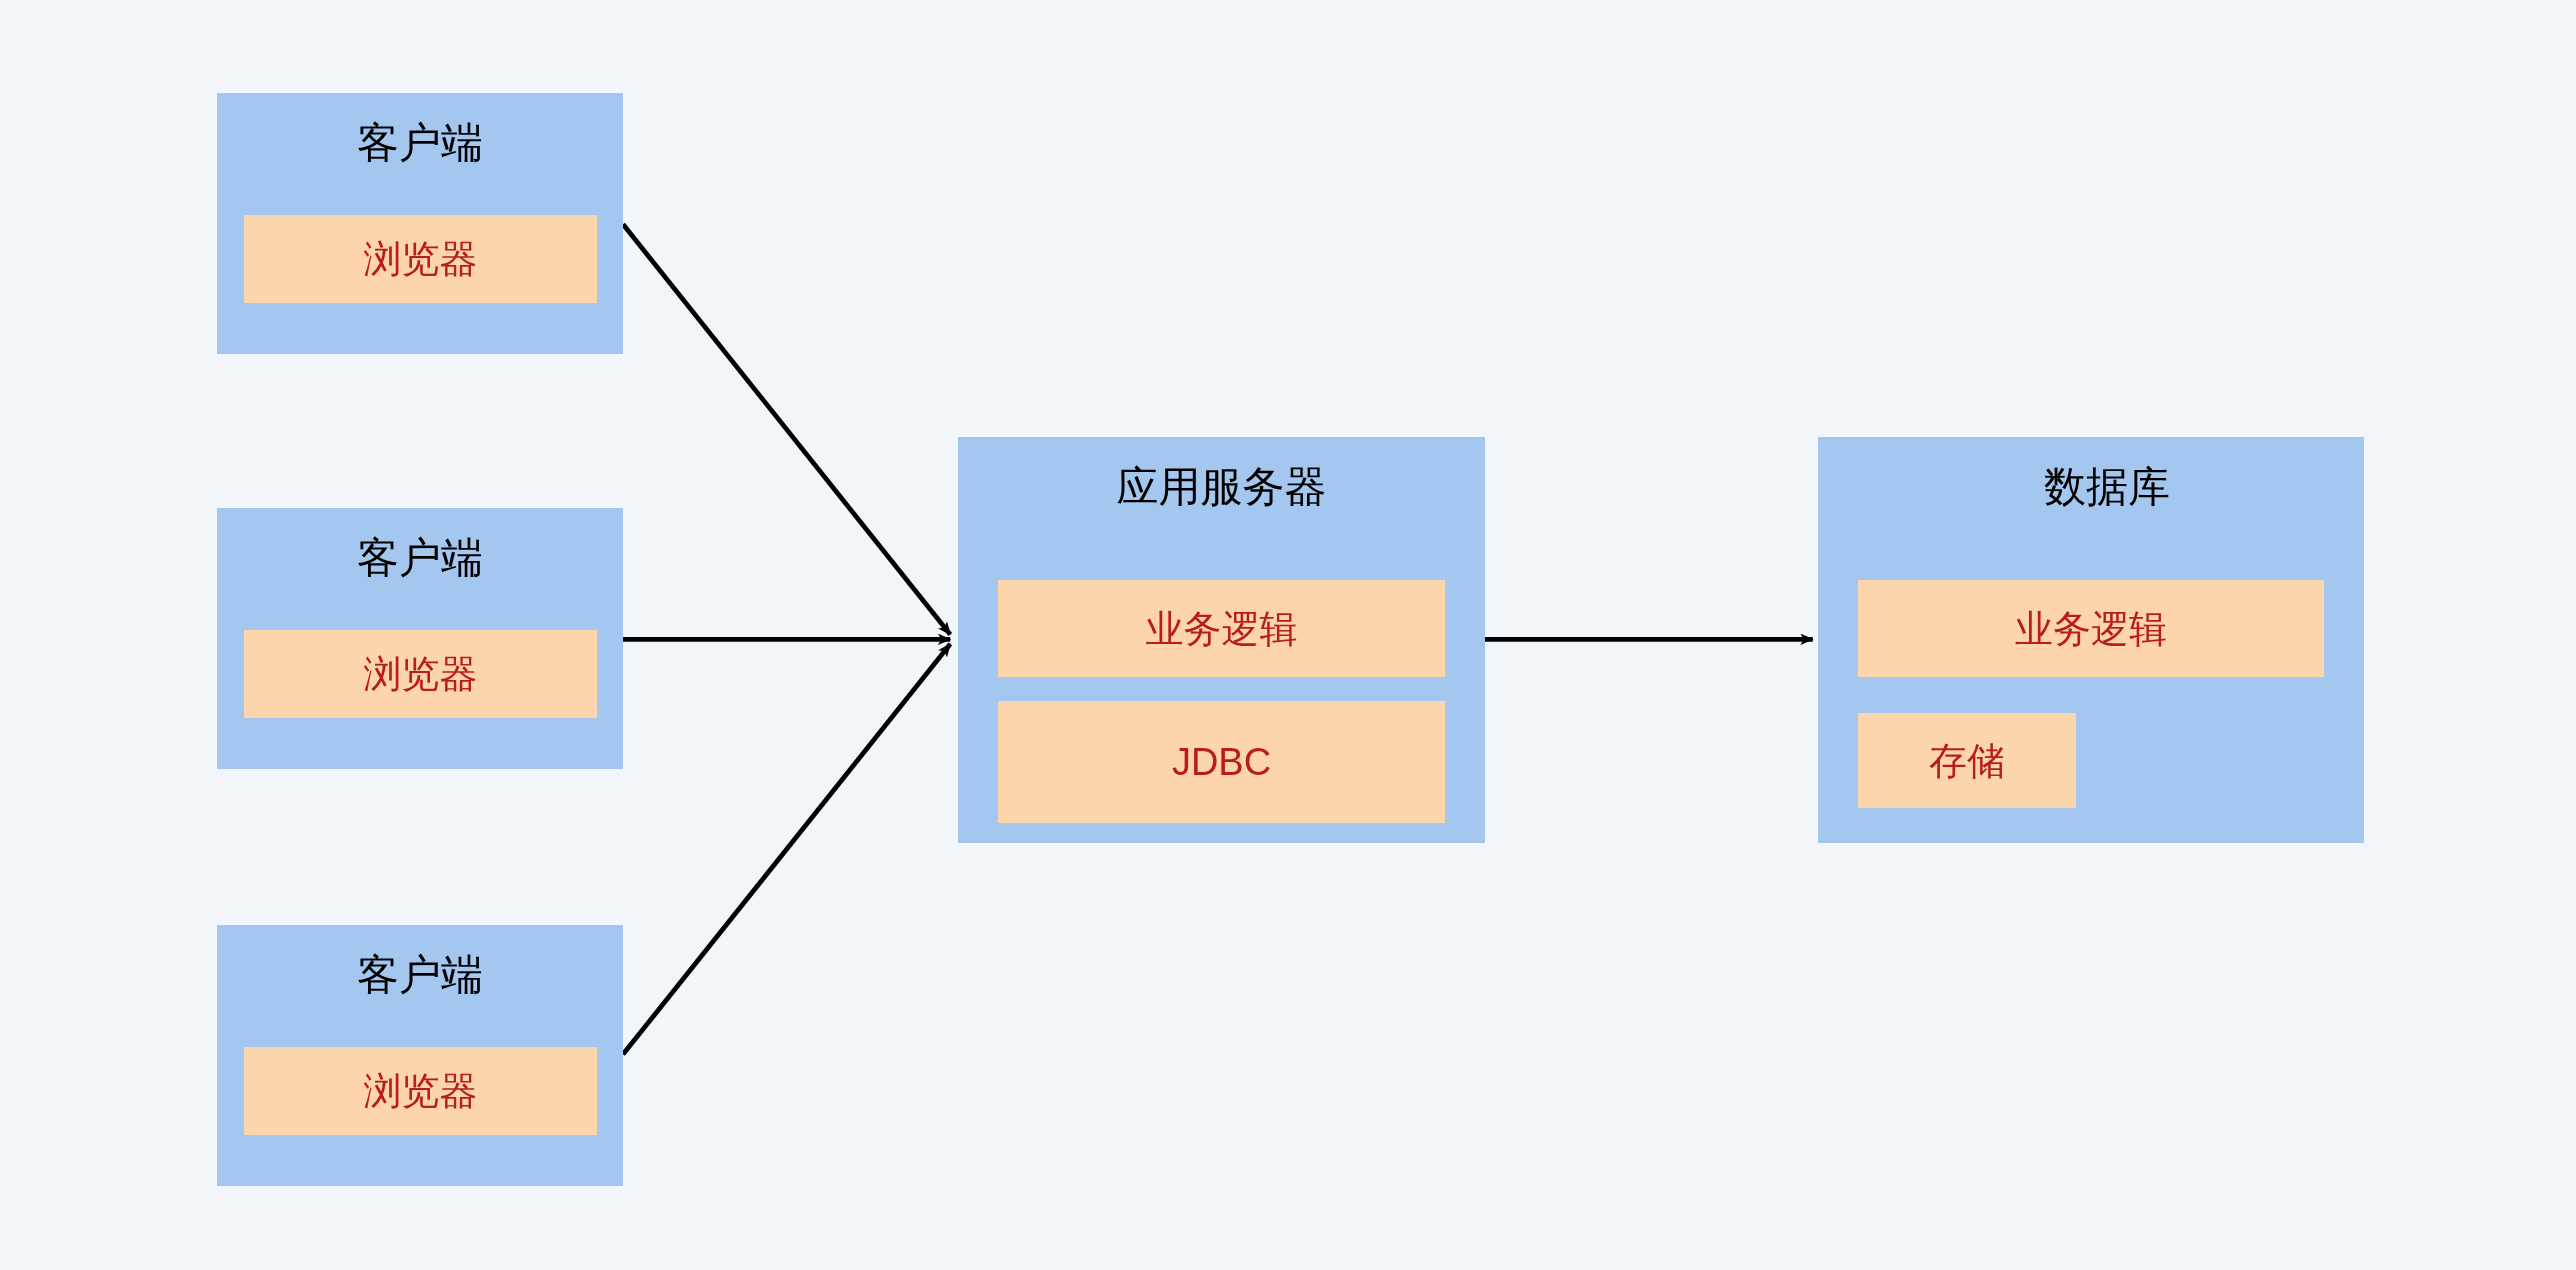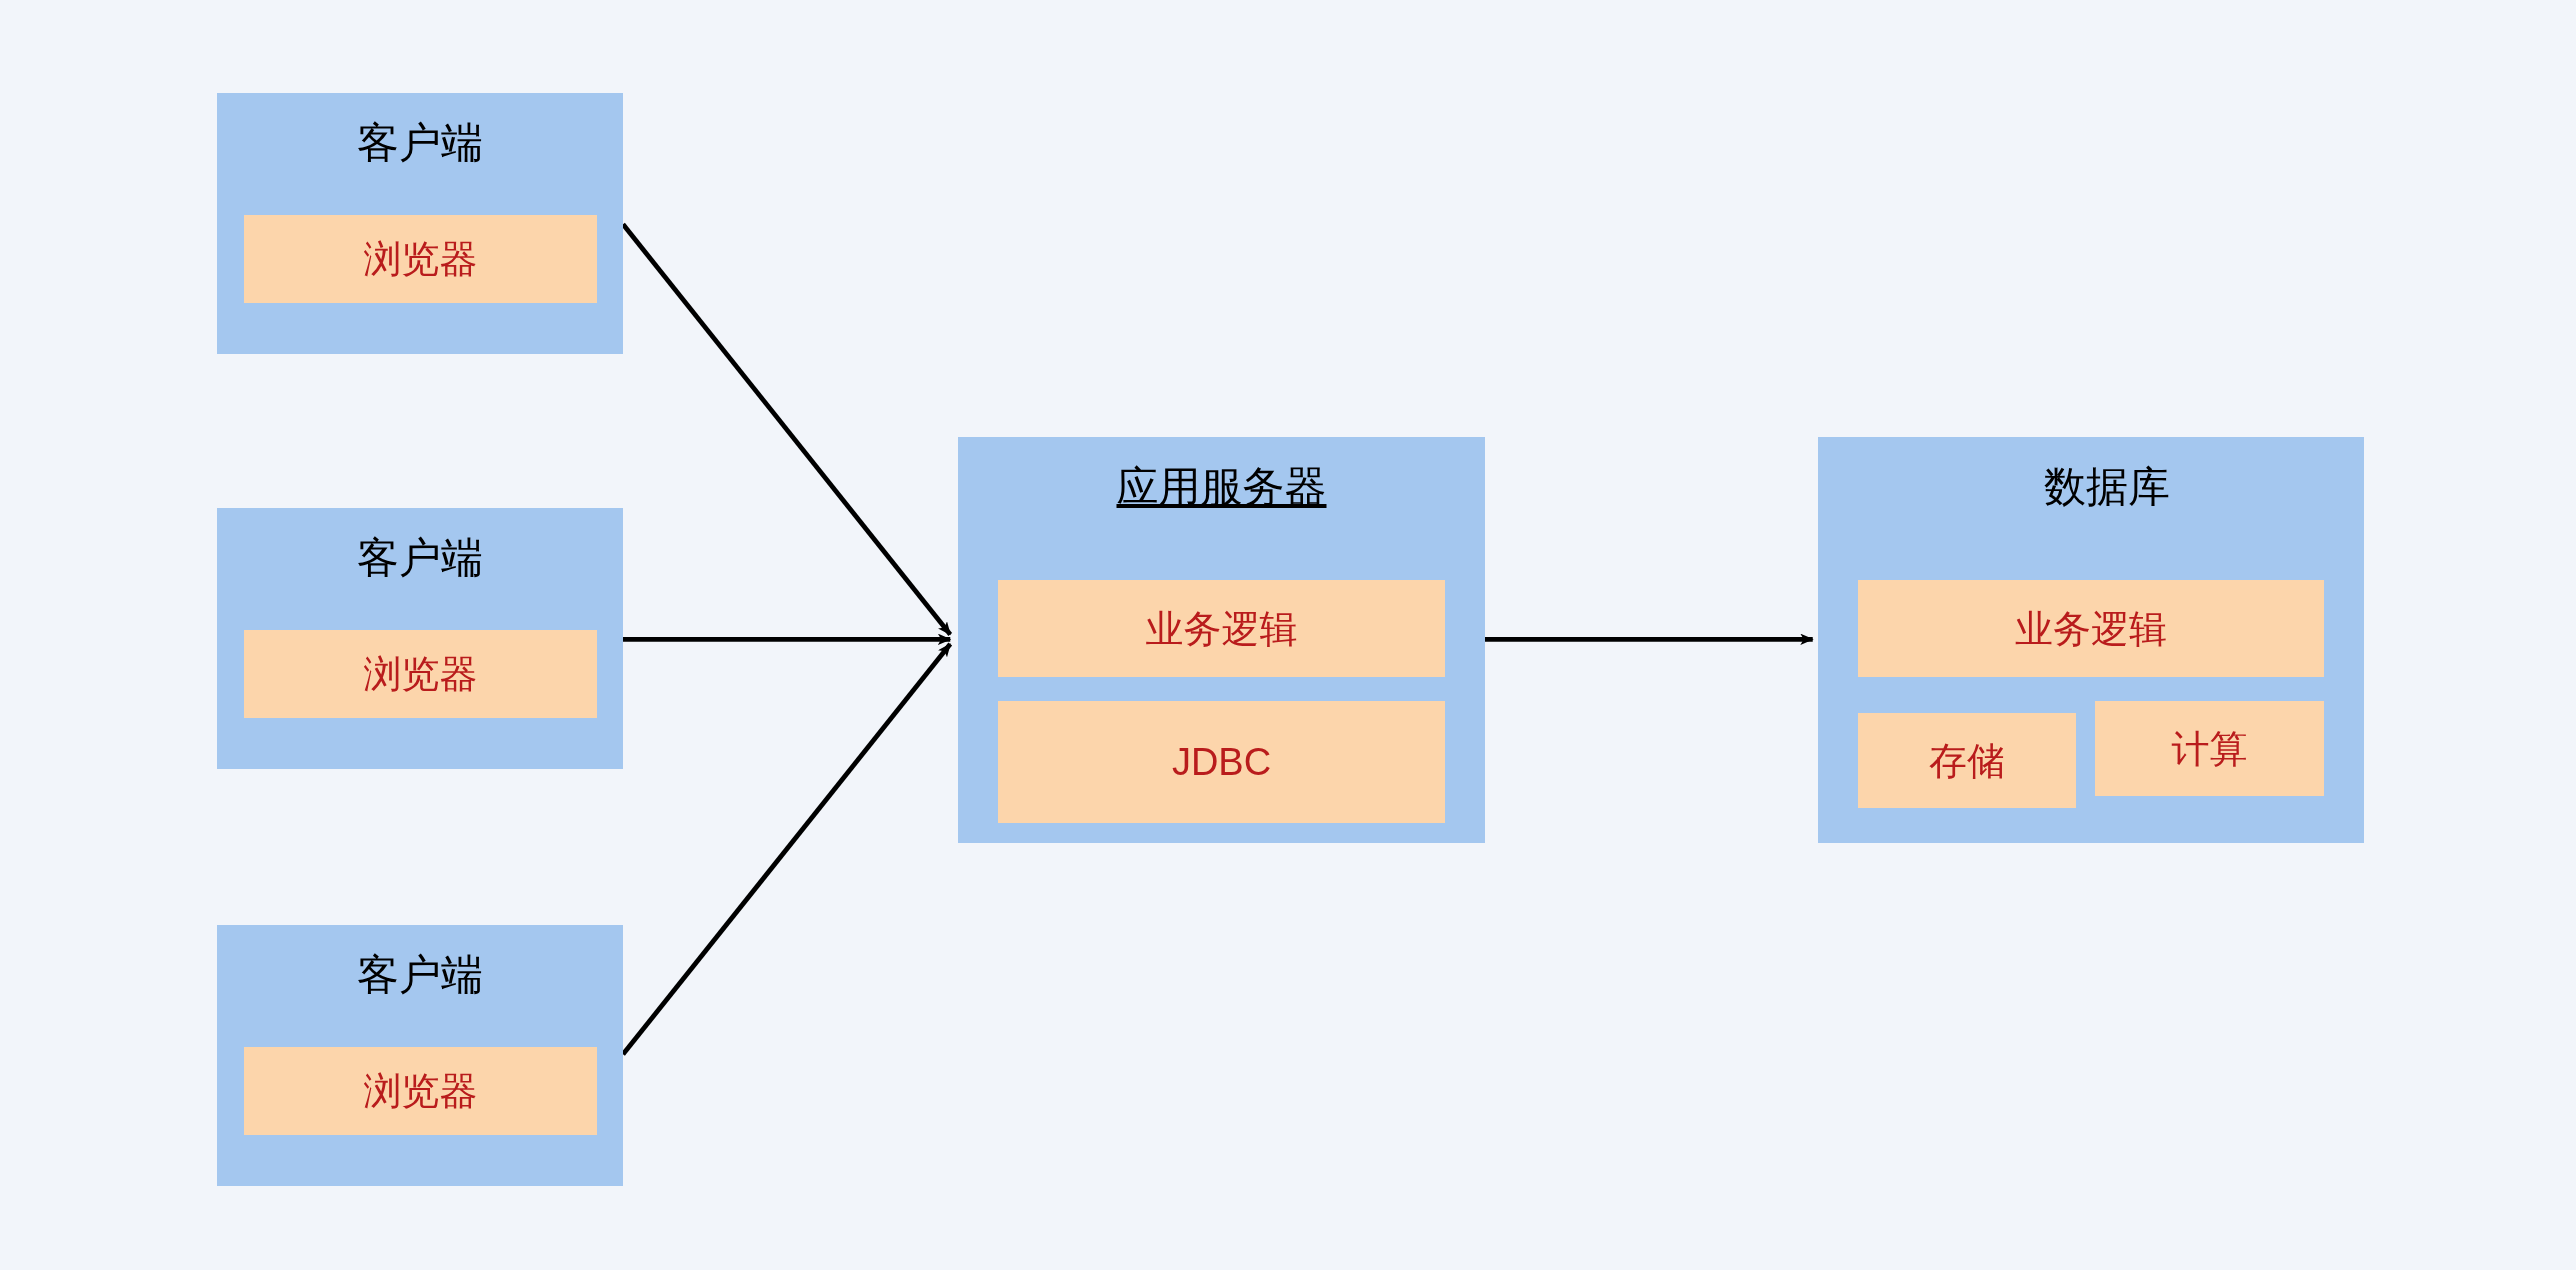--- a/index.html
+++ b/index.html
@@ -84,26 +84,25 @@
     <div class="node-title" style="top:29px;">客户端</div>
     <div class="sub" style="left:27px; top:122px; width:353px; height:88px;">浏览器</div>
   </div>
 
   <div class="node" style="left:217px; top:925px; width:406px; height:261px;">
     <div class="node-title" style="top:29px;">客户端</div>
     <div class="sub" style="left:27px; top:122px; width:353px; height:88px;">浏览器</div>
   </div>
 
   <div class="node" style="left:958px; top:437px; width:527px; height:406px;">
-    <div class="node-title" style="top:29px;text-decoration:underline;">应用服务器</div>
+    <div class="node-title" style="top:29px;">应用服务器</div>
     <div class="sub" style="left:40px; top:143px; width:447px; height:97px;">业务逻辑</div>
     <div class="sub" style="left:40px; top:264px; width:447px; height:122px;">JDBC</div>
   </div>
 
   <div class="node" style="left:1818px; top:437px; width:546px; height:406px;">
     <div class="node-title" style="top:29px;padding-left:32px;">数据库</div>
     <div class="sub" style="left:40px; top:143px; width:466px; height:97px;">业务逻辑</div>
     <div class="sub" style="left:40px; top:276px; width:218px; height:95px;">存储</div>
-    <div class="sub" style="left:277px; top:264px; width:229px; height:95px;">计算</div>
   </div>
 
 </div>
 
 
 </body></html>

